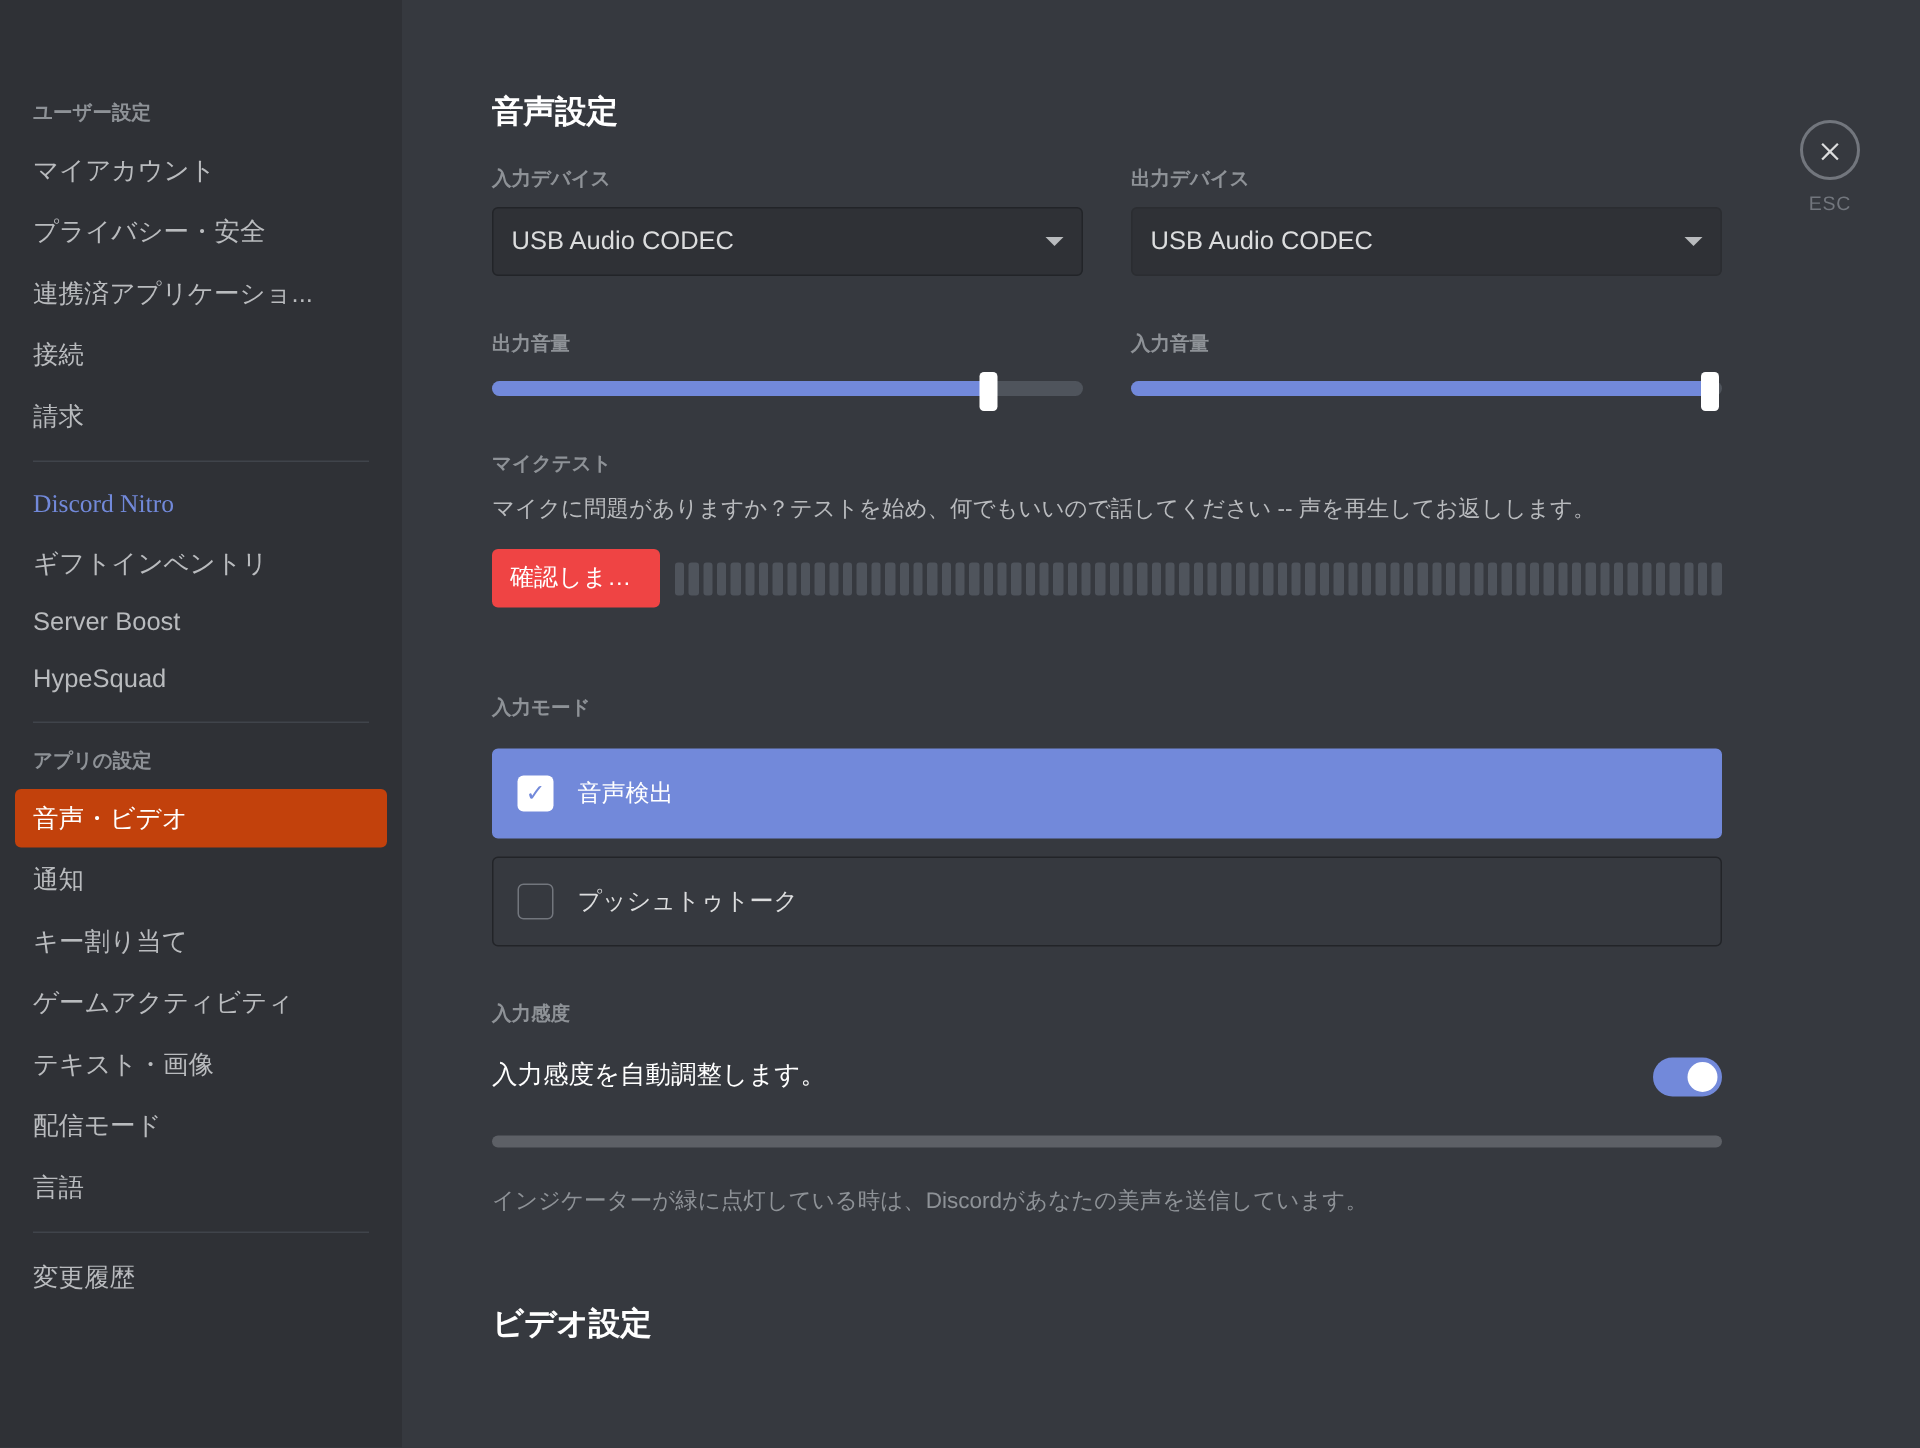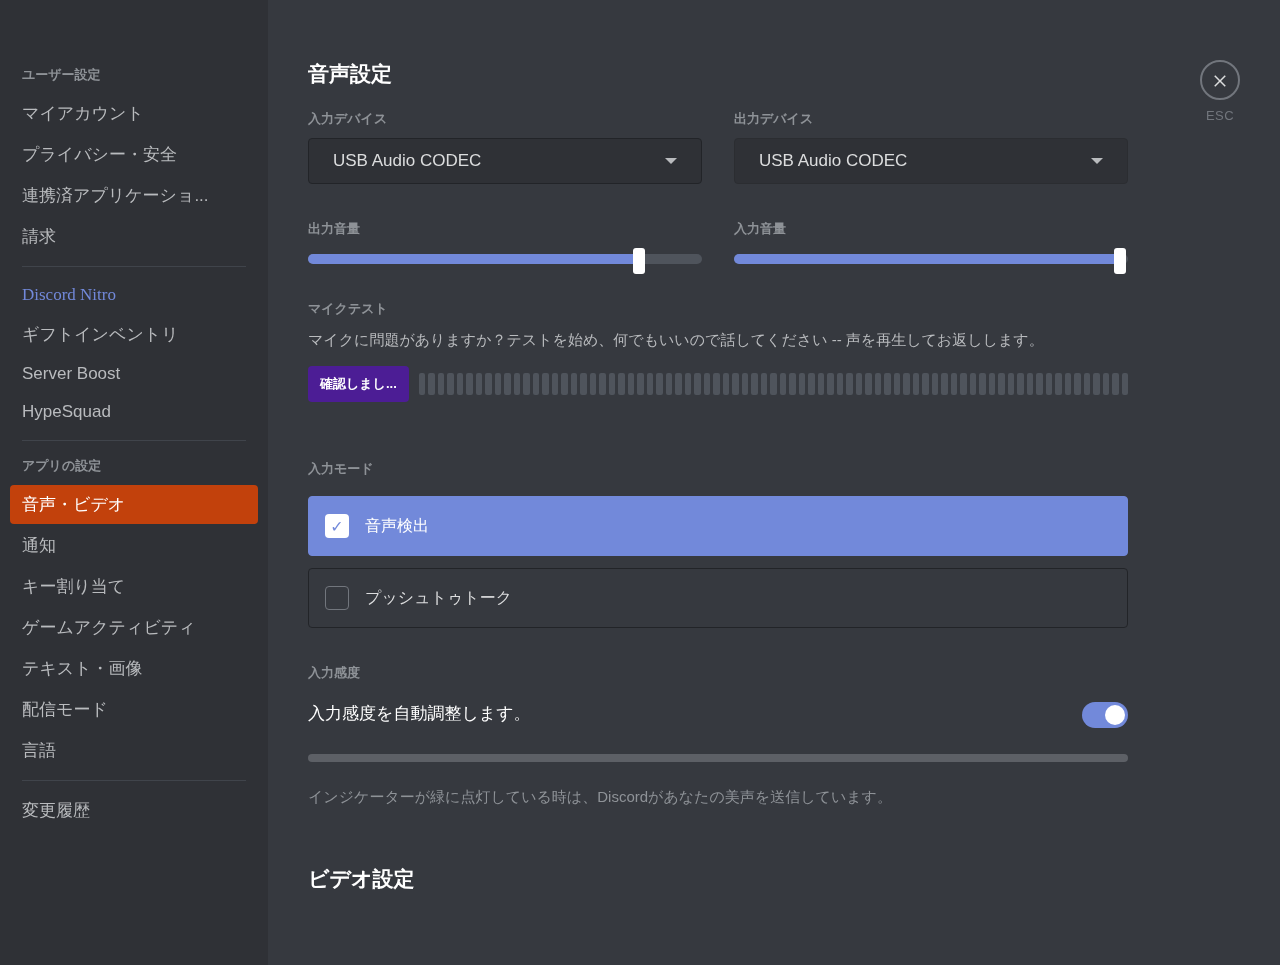--- a/index.html
+++ b/index.html
@@ -44,21 +44,21 @@
   margin: 10px 12px;
 }
 .main {
   flex: 1;
   padding: 60px 40px 20px 40px;
   overflow-y: auto;
   position: relative;
 }
 .close-wrap {
   position: absolute;
-  top: 60px;
+  top: 80px;
   right: 40px;
   text-align: center;
 }
 .close-btn {
   width: 40px;
   height: 40px;
   border: 2px solid #72767d;
   border-radius: 50%;
   display: flex;
   align-items: center;
@@ -67,40 +67,40 @@
   font-size: 18px;
   cursor: pointer;
   margin: 0 auto;
 }
 .close-label {
   font-size: 13px;
   color: #72767d;
   margin-top: 8px;
   letter-spacing: 0.5px;
 }
-.content { max-width: 820px; }
+.content { max-width: 820px; margin-left: 20px; }
 .section-title {
   font-size: 21px;
   font-weight: 600;
   color: #fff;
   margin-bottom: 22px;
 }
 .row { display: flex; gap: 32px; }
 .col { flex: 1; }
 .field-label {
   font-size: 13px;
   font-weight: 600;
   color: #8e9297;
   margin-bottom: 10px;
 }
 .select-box {
   background: #2f3136;
   border: 1px solid #222428;
   border-radius: 4px;
-  padding: 12px 24px;
+  padding: 12px 12px;
   display: flex;
   justify-content: space-between;
   align-items: center;
   cursor: pointer;
   font-size: 17px;
   color: #dcddde;
 }
 .select-box.secondary { border: 1px solid #2b2d31; }
 .chevron {
   width: 0; height: 0;
@@ -136,31 +136,30 @@
   color: #b9bbbe;
   line-height: 1.6;
   margin-bottom: 14px;
 }
 .mic-test-row {
   display: flex;
   align-items: center;
   gap: 10px;
 }
 .mic-test-btn {
-  background: #4c1d95;
+  background: #ef4444;
   color: #fff;
   border-radius: 4px;
   padding: 9px 12px;
-  font-size: 13px;
+  font-size: 16px;
   cursor: pointer;
   white-space: nowrap;
   max-width: 112px;
   overflow: hidden;
   text-overflow: ellipsis;
-  font-weight: bold;
 }
 .mic-bars {
   flex: 1;
   height: 22px;
   display: flex;
   gap: 3px;
 }
 .mic-bar {
   flex: 1;
   background: #4f545c;
@@ -228,20 +227,21 @@
 }
 </style>
 </head>
 <body>
 
 <div class="sidebar">
   <div class="sidebar-header">ユーザー設定</div>
   <div class="sidebar-item">マイアカウント</div>
   <div class="sidebar-item">プライバシー・安全</div>
   <div class="sidebar-item">連携済アプリケーショ...</div>
+  <div class="sidebar-item">接続</div>
   <div class="sidebar-item">請求</div>
   <div class="sidebar-divider"></div>
   <div class="sidebar-item nitro">Discord Nitro</div>
   <div class="sidebar-item">ギフトインベントリ</div>
   <div class="sidebar-item">Server Boost</div>
   <div class="sidebar-item">HypeSquad</div>
   <div class="sidebar-divider"></div>
   <div class="sidebar-header">アプリの設定</div>
   <div class="sidebar-item active">音声・ビデオ</div>
   <div class="sidebar-item">通知</div>

